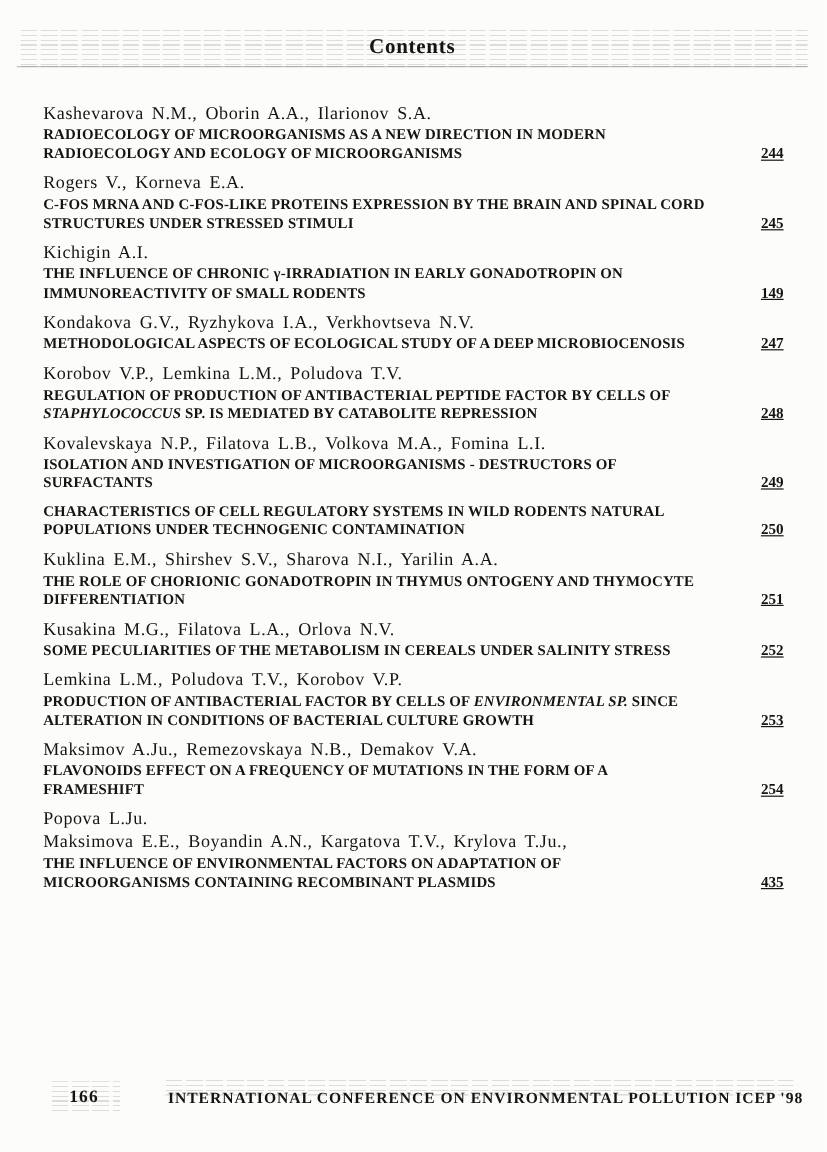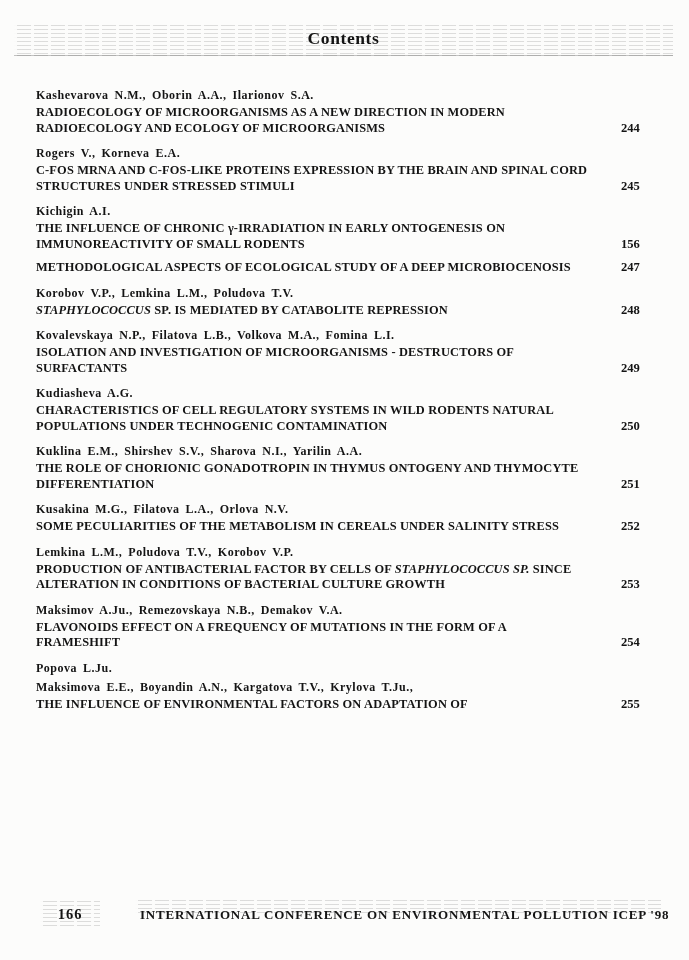--- a/index.html
+++ b/index.html
@@ -29,33 +29,33 @@
   .contents-title {
     position:absolute; top:3px; left:0; right:0;
     text-align:center;
     font-weight:bold; font-size:17.5px; letter-spacing:0.6px;
   }
   .toc {
     position:absolute; top:86px; left:36px; right:36px;
   }
   .entry { margin-bottom:8px; }
   .authors-line {
-    font-size:12px; line-height:19px;
-    letter-spacing:0.5px; word-spacing:2.5px;font-weight:bold;
+    font-size:15px; line-height:19px;
+    letter-spacing:0.5px; word-spacing:2.5px;
   }
   .entry-body { display:flex; align-items:flex-end; }
   .title-lines { width:572px; flex:0 0 auto; }
   .title-line {
     font-weight:bold; font-size:12.4px; line-height:15.5px;
     letter-spacing:0.15px; white-space:nowrap;
   }
   .title-line .it { font-style:italic; }
   .page-num {
-    margin-left:auto; width:32px; text-align:left;
-    font-weight:bold; font-size:12.6px; line-height:15.5px;
+    margin-left:auto; width:32px; text-align:right;
+    font-weight:bold; font-size:12.6px; line-height:15.5px;text-decoration:underline;
   }
   .footer { position:absolute; left:40px; right:28px; bottom:28px; height:32px; }
   .footer-strip { position:absolute; top:0; left:95px; right:0; height:13px; }
   .footer-pagebox {
     position:absolute; left:0; top:1px; width:60px; height:26px;
     display:flex; align-items:center; justify-content:center;
     font-weight:bold; font-size:14.5px; letter-spacing:1px;
   }
   .footer-conf {
     position:absolute; left:100px; top:7px;
@@ -96,61 +96,62 @@
           </div>
           <div class="page-num">245</div>
         </div>
       </div>
       <div class="entry">
         <div class="authors">
           <div class="authors-line">Kichigin A.I.</div>
         </div>
         <div class="entry-body">
           <div class="title-lines">
-            <div class="title-line"><span>THE INFLUENCE OF CHRONIC γ-IRRADIATION IN EARLY ONTOGENESIS ON</span></div>
+            <div class="title-line"><span>THE INFLUENCE OF CHRONIC γ-IRRADIATION IN EARLY GONADOTROPIN ON</span></div>
             <div class="title-line"><span>IMMUNOREACTIVITY OF SMALL RODENTS</span></div>
           </div>
-          <div class="page-num">156</div>
-        </div>
-      </div>
-      <div class="entry">
+          <div class="page-num">149</div>
+        </div>
+      </div>
+      <div class="entry">
+        <div class="authors">
+          <div class="authors-line">Kondakova G.V., Ryzhykova I.A., Verkhovtseva N.V.</div>
+        </div>
         <div class="entry-body">
           <div class="title-lines">
             <div class="title-line"><span>METHODOLOGICAL ASPECTS OF ECOLOGICAL STUDY OF A DEEP MICROBIOCENOSIS</span></div>
           </div>
           <div class="page-num">247</div>
         </div>
       </div>
       <div class="entry">
         <div class="authors">
           <div class="authors-line">Korobov V.P., Lemkina L.M., Poludova T.V.</div>
         </div>
         <div class="entry-body">
           <div class="title-lines">
+            <div class="title-line"><span>REGULATION OF PRODUCTION OF ANTIBACTERIAL PEPTIDE FACTOR BY CELLS OF</span></div>
             <div class="title-line"><span class="it">STAPHYLOCOCCUS</span><span> SP. IS MEDIATED BY CATABOLITE REPRESSION</span></div>
           </div>
           <div class="page-num">248</div>
         </div>
       </div>
       <div class="entry">
         <div class="authors">
           <div class="authors-line">Kovalevskaya N.P., Filatova L.B., Volkova M.A., Fomina L.I.</div>
         </div>
         <div class="entry-body">
           <div class="title-lines">
             <div class="title-line"><span>ISOLATION AND INVESTIGATION OF MICROORGANISMS - DESTRUCTORS OF</span></div>
             <div class="title-line"><span>SURFACTANTS</span></div>
           </div>
           <div class="page-num">249</div>
         </div>
       </div>
       <div class="entry">
-        <div class="authors">
-          <div class="authors-line">Kudiasheva A.G.</div>
-        </div>
         <div class="entry-body">
           <div class="title-lines">
             <div class="title-line"><span>CHARACTERISTICS OF CELL REGULATORY SYSTEMS IN WILD RODENTS NATURAL</span></div>
             <div class="title-line"><span>POPULATIONS UNDER TECHNOGENIC CONTAMINATION</span></div>
           </div>
           <div class="page-num">250</div>
         </div>
       </div>
       <div class="entry">
         <div class="authors">
@@ -174,21 +175,21 @@
           </div>
           <div class="page-num">252</div>
         </div>
       </div>
       <div class="entry">
         <div class="authors">
           <div class="authors-line">Lemkina L.M., Poludova T.V., Korobov V.P.</div>
         </div>
         <div class="entry-body">
           <div class="title-lines">
-            <div class="title-line"><span>PRODUCTION OF ANTIBACTERIAL FACTOR BY CELLS OF </span><span class="it">STAPHYLOCOCCUS SP.</span><span> SINCE</span></div>
+            <div class="title-line"><span>PRODUCTION OF ANTIBACTERIAL FACTOR BY CELLS OF </span><span class="it">ENVIRONMENTAL SP.</span><span> SINCE</span></div>
             <div class="title-line"><span>ALTERATION IN CONDITIONS OF BACTERIAL CULTURE GROWTH</span></div>
           </div>
           <div class="page-num">253</div>
         </div>
       </div>
       <div class="entry">
         <div class="authors">
           <div class="authors-line">Maksimov A.Ju., Remezovskaya N.B., Demakov V.A.</div>
         </div>
         <div class="entry-body">
@@ -200,22 +201,23 @@
         </div>
       </div>
       <div class="entry">
         <div class="authors">
           <div class="authors-line">Popova L.Ju.</div>
           <div class="authors-line">Maksimova E.E., Boyandin A.N., Kargatova T.V., Krylova T.Ju.,</div>
         </div>
         <div class="entry-body">
           <div class="title-lines">
             <div class="title-line"><span>THE INFLUENCE OF ENVIRONMENTAL FACTORS ON ADAPTATION OF</span></div>
-          </div>
-          <div class="page-num">255</div>
+            <div class="title-line"><span>MICROORGANISMS CONTAINING RECOMBINANT PLASMIDS</span></div>
+          </div>
+          <div class="page-num">435</div>
         </div>
       </div>
     </div>
 
   <div class="footer">
     <div class="footer-strip texture"></div>
     <div class="footer-pagebox texture">166</div>
     <div class="footer-conf">INTERNATIONAL CONFERENCE ON ENVIRONMENTAL POLLUTION ICEP '98</div>
   </div>
 

